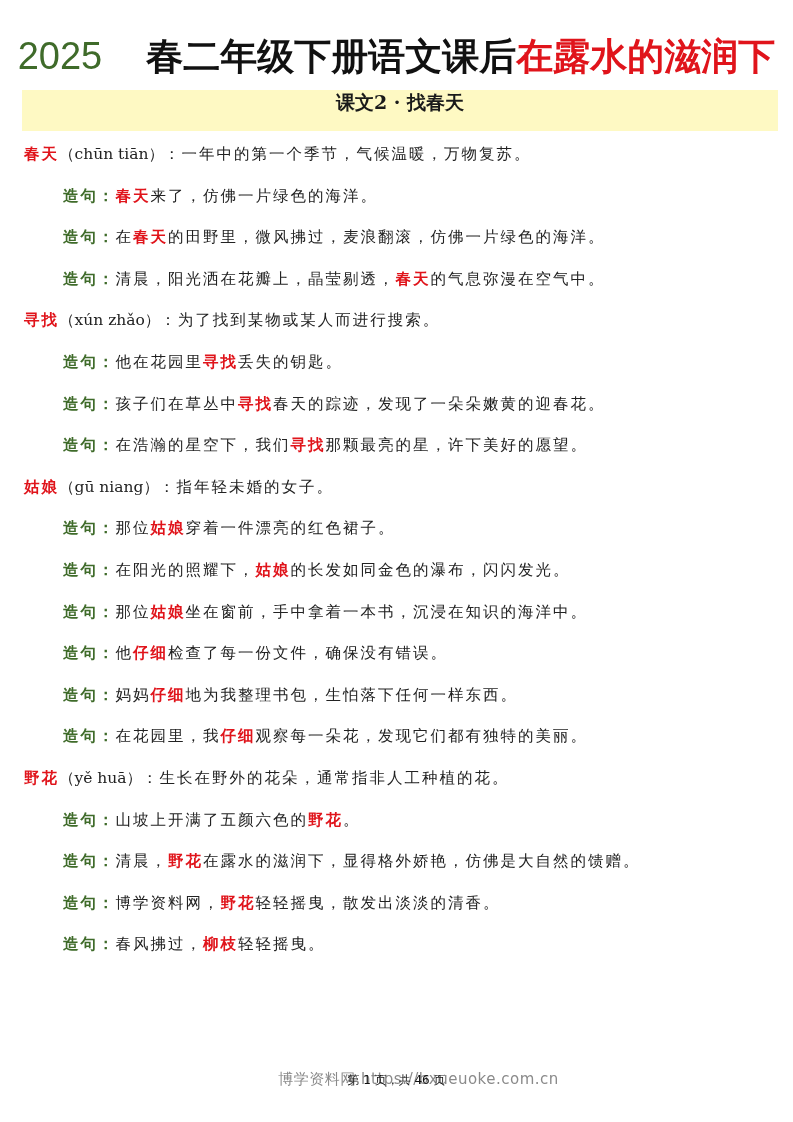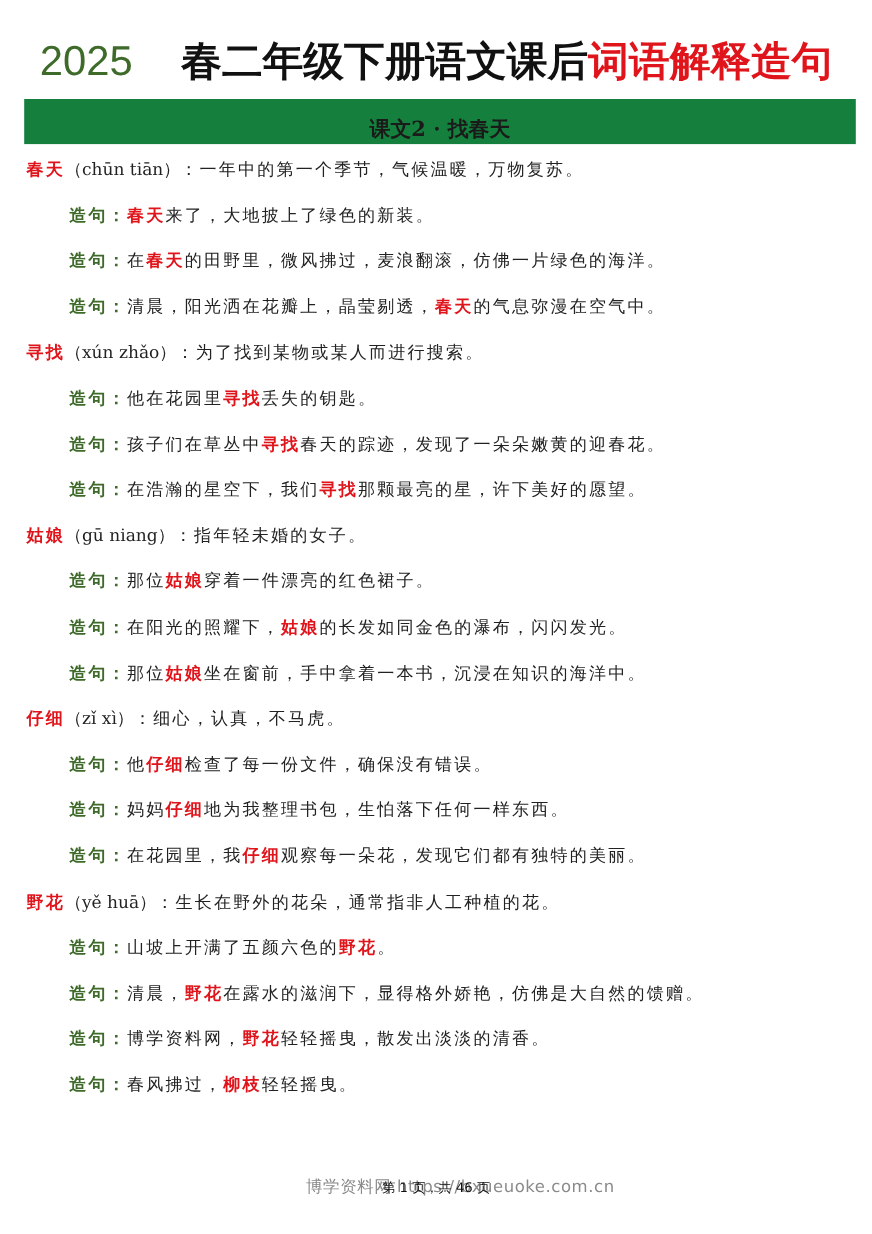--- a/index.html
+++ b/index.html
@@ -12,22 +12,22 @@
       position: absolute; top: 30px; left: 0; width: 793px;
       text-align: center; font-size: 37px; font-weight: bold; line-height: 52px;
       letter-spacing: 0px;
       font-family: "DejaVu Sans", "Liberation Sans", sans-serif;
     }
     .title .year { color: #3f6b2a; font-weight: normal; font-family: "Liberation Sans", sans-serif; font-size: 38px; }
     .title .mid { color: #111; margin-left: 44px; }
     .title .red { color: #e0141b; }
     .lesson-bar {
       position: absolute; top: 90px; left: 22px; width: 756px; height: 41px;
-      background: #15803d;
-      display: flex; align-items: flex-end; justify-content: center;
+      background: #fef9c3;
+      display: flex; align-items: flex-start; justify-content: center;
       font-size: 19px; font-weight: bold; color: #1a1a1a;
     }
     .content { position: absolute; top: 138px; left: 0; width: 772px; }
     .line {
       position: relative; height: 41.6px; line-height: 31px; font-size: 15.5px;
       white-space: nowrap; letter-spacing: 2px;
     }
     .word-line { padding-left: 24px; }
     .sent-line { padding-left: 63px; }
     .kw { color: #e0141b; font-weight: bold; }
@@ -45,34 +45,34 @@
     }
     .footer .page {
       position: absolute; left: 0; width: 793px; top: 2px; 
       color: #111; font-size: 12px; font-family: "DejaVu Sans", sans-serif;
     }
   </style>
 </head>
 <body>
 
 <div class="title">
-  <span class="year">2025</span><span class="mid">春二年级下册语文课后</span><span class="red">词语解释造句</span>
+  <span class="year">2025</span><span class="mid">春二年级下册语文课后</span><span class="red">在露水的滋润下</span>
 </div>
 
 <div class="lesson-bar">
   <span>课文2 · 找春天</span>
 </div>
 
 <div class="content">
 
   <div class="line word-line">
     <span class="kw">春天</span><span class="pinyin">（chūn tiān）</span><span>：一年中的第一个季节，气候温暖，万物复苏。</span>
   </div>
   <div class="line sent-line">
-    <span class="label">造句：</span><span></span><span class="kw">春天</span><span>来了，大地披上了绿色的新装。</span>
+    <span class="label">造句：</span><span></span><span class="kw">春天</span><span>来了，仿佛一片绿色的海洋。</span>
   </div>
   <div class="line sent-line">
     <span class="label">造句：</span><span>在</span><span class="kw">春天</span><span>的田野里，微风拂过，麦浪翻滚，仿佛一片绿色的海洋。</span>
   </div>
   <div class="line sent-line">
     <span class="label">造句：</span><span>清晨，阳光洒在花瓣上，晶莹剔透，</span><span class="kw">春天</span><span>的气息弥漫在空气中。</span>
   </div>
 
   <div class="line word-line">
     <span class="kw">寻找</span><span class="pinyin">（xún zhǎo）</span><span>：为了找到某物或某人而进行搜索。</span>
@@ -93,23 +93,20 @@
   <div class="line sent-line">
     <span class="label">造句：</span><span>那位</span><span class="kw">姑娘</span><span>穿着一件漂亮的红色裙子。</span>
   </div>
   <div class="line sent-line">
     <span class="label">造句：</span><span>在阳光的照耀下，</span><span class="kw">姑娘</span><span>的长发如同金色的瀑布，闪闪发光。</span>
   </div>
   <div class="line sent-line">
     <span class="label">造句：</span><span>那位</span><span class="kw">姑娘</span><span>坐在窗前，手中拿着一本书，沉浸在知识的海洋中。</span>
   </div>
 
-  <div class="line word-line">
-    <span class="kw">仔细</span><span class="pinyin">（zǐ xì）</span><span>：细心，认真，不马虎。</span>
-  </div>
   <div class="line sent-line">
     <span class="label">造句：</span><span>他</span><span class="kw">仔细</span><span>检查了每一份文件，确保没有错误。</span>
   </div>
   <div class="line sent-line">
     <span class="label">造句：</span><span>妈妈</span><span class="kw">仔细</span><span>地为我整理书包，生怕落下任何一样东西。</span>
   </div>
   <div class="line sent-line">
     <span class="label">造句：</span><span>在花园里，我</span><span class="kw">仔细</span><span>观察每一朵花，发现它们都有独特的美丽。</span>
   </div>
 

